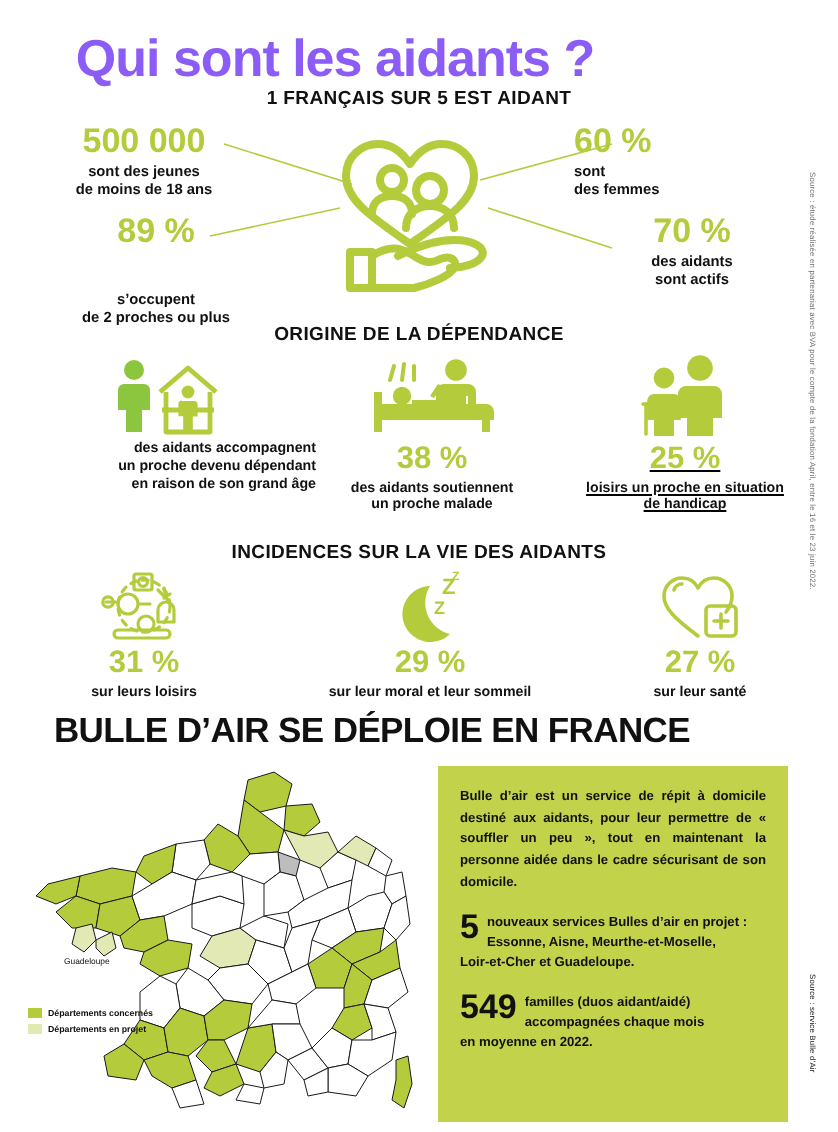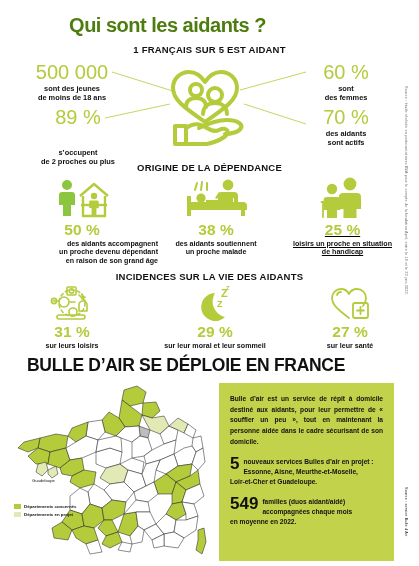--- a/index.html
+++ b/index.html
@@ -9,50 +9,50 @@
     font-family:"Liberation Sans", sans-serif;
     overflow:hidden;
     position:relative;
   }
   .page{position:relative;width:419px;height:566px;overflow:hidden;}
 
   
   .title{
     position:absolute;left:0;top:14px;width:335px;
     text-align:center;
-    font-size:20px;font-weight:bold;letter-spacing:-0.5px;
-    color:#4d7c0f;
+    font-size:26px;font-weight:bold;letter-spacing:-0.5px;
+    color:#8b5cf6;
   }
 
   
   .sec-head{
     position:absolute;width:419px;left:0;text-align:center;
     font-size:9.5px;font-weight:bold;color:#111111;letter-spacing:.2px;
   }
   #h-francais{top:44px;}
   #h-origine{top:162px;}
   #h-incidences{top:271px;}
 
   .big-head{
     position:absolute;left:0;width:372px;text-align:center;top:355px;
     font-size:17.5px;font-weight:bold;color:#111111;letter-spacing:-0.3px;
   }
 
   
   .stat-num{
-    font-size:20px;font-weight:normal;color:#b4cb3c;line-height:1;
+    font-size:17px;font-weight:bold;color:#b4cb3c;line-height:1;
     white-space:nowrap;
   }
   .stat-sub{
     font-size:7.4px;font-weight:bold;color:#111111;line-height:1.22;margin-top:2px;
   }
   .topstat{position:absolute;}
   #s-500000{left:12px;top:62px;width:120px;text-align:center;}
   #s-39{left:18px;top:107px;width:120px;text-align:center;}
-  #s-60{left:287px;top:62px;width:118px;text-align:center;}
+  #s-60{left:287px;top:62px;width:118px;}
   #s-70{left:287px;top:107px;width:118px;text-align:center;}
 
   
   .lines{position:absolute;left:0;top:0;width:419px;height:160px;}
 
   
   .hearthand{position:absolute;left:155px;top:62px;width:100px;height:86px;}
 
   
   .col3{position:absolute;top:176px;}
@@ -170,21 +170,20 @@
           <path d="M26 18 L40 6 L54 18"></path>
           <path d="M29 18 v20 h22 V18"></path>
           <path d="M27 27 h26"></path>
         </g>
         <g fill="#b4cb3c">
           <circle cx="40" cy="18" r="3.2"></circle>
           <path d="M37 22.5 h6 a1.8 1.8 0 0 1 1.8 1.8 v6 h-2.4 v7.7 h-4.8 V30.1 H35.2 v-6 A1.8 1.8 0 0 1 37 22.3z"></path>
         </g>
       </svg>
     </div>
-    <div class="num">50 %</div>
     <div class="cap" style="white-space:pre-line;text-align:right;">des aidants accompagnent
 un proche devenu dépendant
 en raison de son grand âge</div>
   </div>
 
   <div class="col3" id="o-2">
     <div class="ico">
       <svg width="62" height="40" viewBox="0 0 62 40">
         <g fill="#b4cb3c">
           <circle cx="43" cy="7" r="5.4"></circle>

